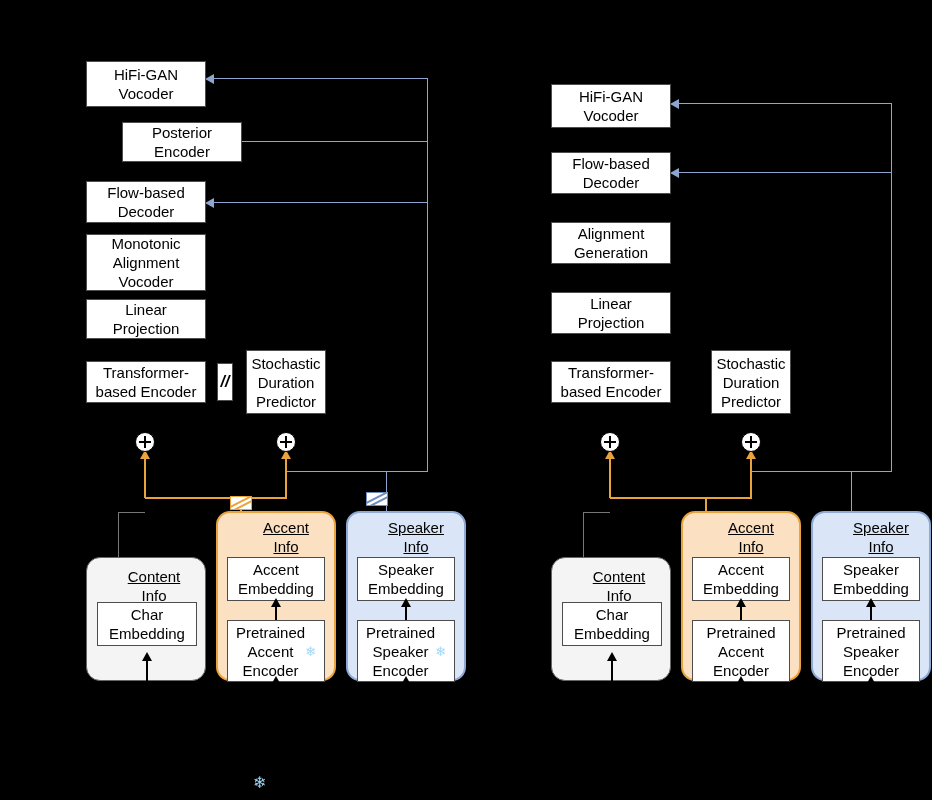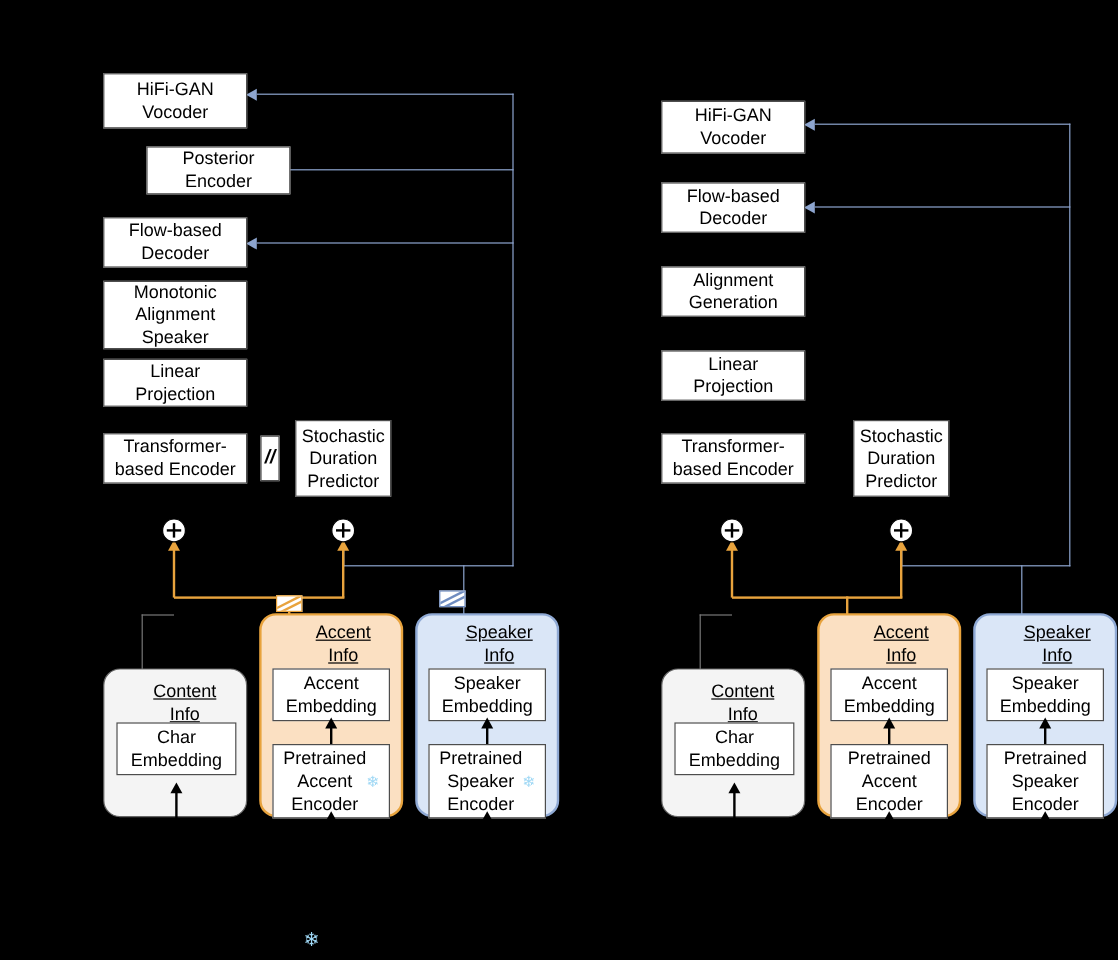--- a/index.html
+++ b/index.html
@@ -138,21 +138,21 @@
     </div>
 
   <div class="box" style="left:86px;top:61px;width:120px;height:46px;">HiFi-GAN
 Vocoder</div>
   <div class="box" style="left:86px;top:122px;width:120px;height:40px;margin-left:36px;">Posterior
 Encoder</div>
   <div class="box" style="left:86px;top:181px;width:120px;height:42px;">Flow-based
 Decoder</div>
   <div class="box" style="left:86px;top:234px;width:120px;height:57px;">Monotonic
 Alignment
-Speaker</div>
+Vocoder</div>
   <div class="box" style="left:86px;top:299px;width:120px;height:40px;">Linear
 Projection</div>
   <div class="box" style="left:86px;top:361px;width:120px;height:42px;">Transformer-
 based Encoder</div>
 
   <div class="slashbox" style="left:217px;top:363px;width:16px;height:38px;">//</div>
 
   <div class="box" style="left:246px;top:350px;width:80px;height:64px;">Stochastic
 Duration
 Predictor</div>

